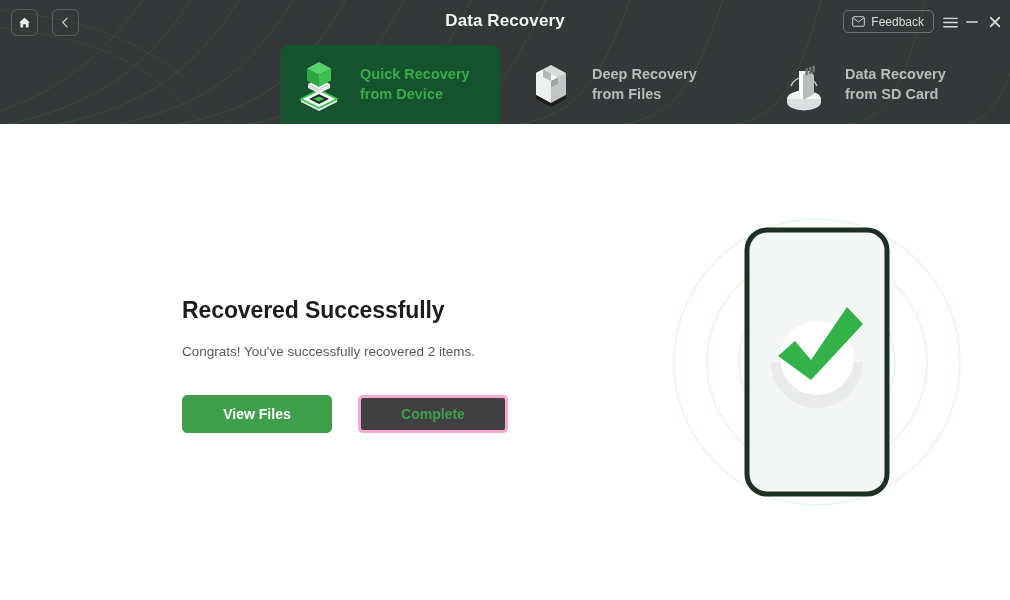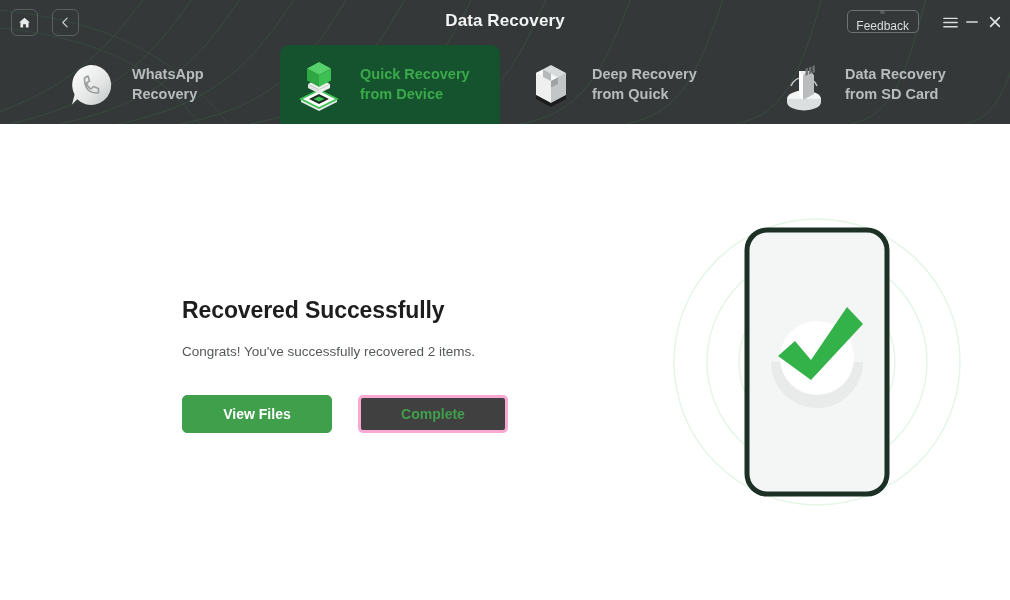--- a/index.html
+++ b/index.html
@@ -67,31 +67,30 @@
     text-align: center;
     color: #f2f3f3;
     font-size: 17px;
     font-weight: bold;
     letter-spacing: 0.1px;
   }
 
   .feedback-btn {
     position: absolute;
     top: 10px;
-    right: 91px;
+    right: 76px;
     height: 23px;
     padding: 0 9px 0 8px;
     border: 1px solid #6d7272;
     border-radius: 5px;
     display: flex;
     align-items: center;
     gap: 6px;
     cursor: pointer;
     background: transparent;
-    flex-direction: column;
   }
   .feedback-label {
     color: #dadddd;
     font-size: 12px;
     line-height: 1;
   }
 
   .win-btn {
     position: absolute;
     top: 12px;
@@ -280,38 +279,20 @@
           <g stroke="#e2e5e5" stroke-width="1.8" stroke-linecap="round">
             <line x1="3" y1="3" x2="13" y2="13"></line>
             <line x1="13" y1="3" x2="3" y2="13"></line>
           </g>
         </svg>
       </div>
     </div>
 
     <div class="tabs">
 
-      <div class="tab tab-0">
-        <div class="tab-icon">
-          <svg width="52" height="52" viewBox="0 0 52 52">
-            <defs>
-              <linearGradient id="wgrad" x1="0" y1="0" x2="1" y2="1">
-                <stop offset="0%" stop-color="#ffffff"></stop>
-                <stop offset="60%" stop-color="#e4e6e6"></stop>
-                <stop offset="100%" stop-color="#bfc3c3"></stop>
-              </linearGradient>
-            </defs>
-            <path d="M26 6 A20 20 0 1 1 12.2 40.3 L7 45.5 L9.6 35.5 A20 20 0 0 1 26 6 Z" fill="url(#wgrad)"></path>
-            <path d="M19.5 19 C19.5 30, 24 34.5, 33.5 34 L33.5 29.5 L28.5 27.5 L26 30
-                     C23.5 28.5, 22 26.5, 21.5 24 L24.5 22 L23 17 L19.5 19 Z" fill="none" stroke="#9a9e9e" stroke-width="1.6" stroke-linejoin="round"></path>
-          </svg>
-        </div>
-        <div class="tab-label">WhatsApp
-Recovery</div>
-      </div>
 
       <div class="tab tab-1">
         <div class="tab-icon">
           <svg width="54" height="54" viewBox="0 0 54 54">
 
             <path d="M27 32 L45 41 L27 50 L9 41 Z" fill="#ffffff" stroke="#e3e6e6" stroke-width="1"></path>
             <path d="M9 41 L9 44 L27 53 L45 44 L45 41 L27 50 Z" fill="#e6e9e9"></path>
             <path d="M27 32 L45 41 L27 50 L9 41 Z" fill="none" stroke="#3cc152" stroke-width="1.8"></path>
             <path d="M27 36 L37 41 L27 46 L17 41 Z" fill="#1d3026"></path>
             <path d="M27 38.5 L32.5 41 L27 43.5 L21.5 41 Z" fill="#3cc152"></path>
@@ -335,21 +316,21 @@
             <path d="M11 14 L26 6 L41 14 L41 36 L26 44 L11 36 Z" fill="#d8dbdb"></path>
             <path d="M11 14 L26 22 L26 44 L11 36 Z" fill="#eef0f0"></path>
             <path d="M41 14 L26 22 L26 44 L41 36 Z" fill="#c2c6c6"></path>
             <path d="M18 10.5 L33 18.5 L26 22 L11 14 Z" fill="#f7f8f8"></path>
             <path d="M18 10.5 L18 18 L26 22 L26 14.4 Z" fill="#b5b9b9"></path>
             <path d="M33 18.5 L33 25 L26 28.5 L26 22 Z" fill="#9ea2a2"></path>
             <path d="M11 36 L26 44 L41 36 L41 40 L26 48 L11 40 Z" fill="#1d1d1d"></path>
           </svg>
         </div>
         <div class="tab-label">Deep Recovery
-from Quick</div>
+from Files</div>
       </div>
 
       <div class="tab tab-3">
         <div class="tab-icon" style="margin-left:20px;">
           <svg width="54" height="54" viewBox="0 0 54 54">
             <ellipse cx="27" cy="41" rx="17" ry="8.5" fill="#f2f4f4"></ellipse>
             <path d="M10 41 L10 44 A17 8.5 0 0 0 44 44 L44 41 Z" fill="#dcdfdf"></path>
             <path d="M14 28 A14 14 0 0 1 40 28" fill="none" stroke="#c5c9c9" stroke-width="1.6"></path>
             <path d="M22 13 L33 13 L37 17.5 L37 36 L26 42 L22 38 Z" fill="#eceeee"></path>
             <path d="M22 13 L22 38 L26 42 L26 17 Z" fill="#ffffff"></path>

